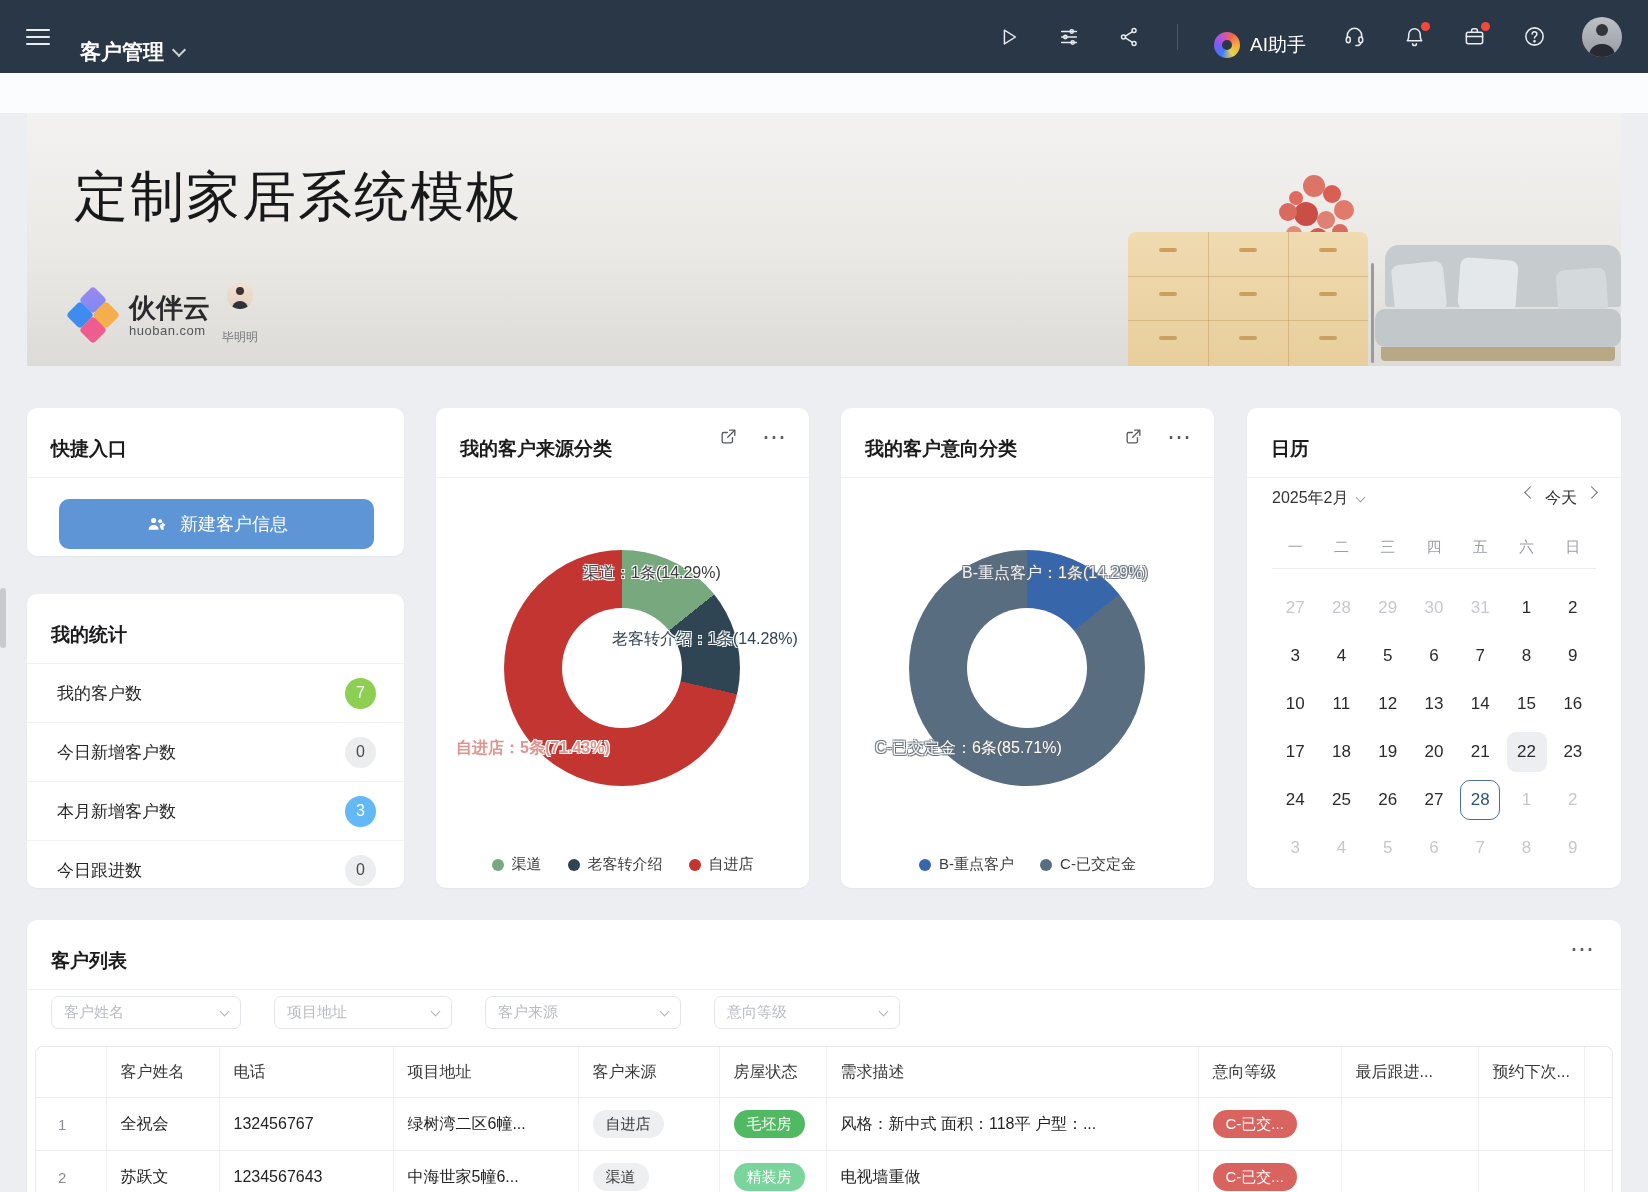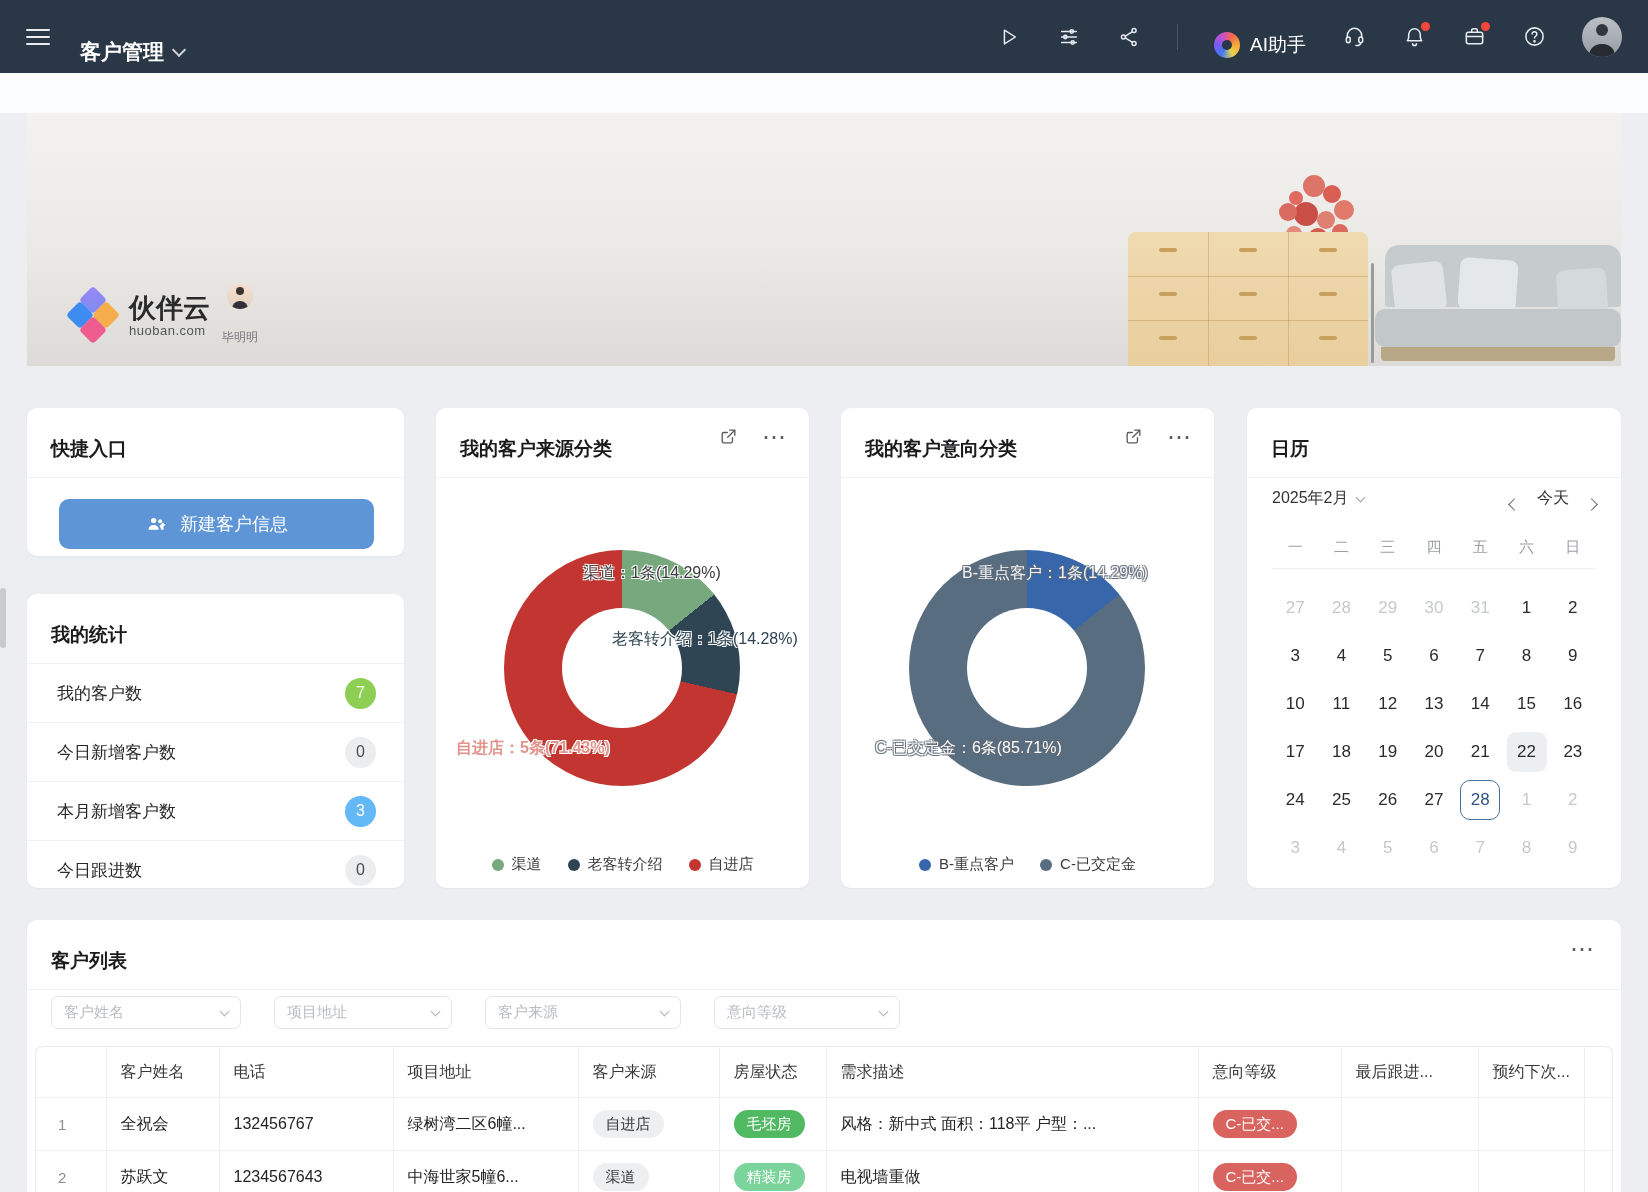--- a/index.html
+++ b/index.html
@@ -109,21 +109,21 @@
   .c1-l0{left:121px;top:155px;} .c1-l1{left:34px;top:330px;}
   .legend{position:absolute;left:0;right:0;bottom:14px;display:flex;justify-content:center;gap:26px;
           font-size:15px;color:#3B3B3D;}
   .legend-item{display:flex;align-items:center;gap:8px;cursor:pointer;}
   .legend-dot{width:12px;height:12px;border-radius:50%;}
 
   
   .cal-head{position:absolute;top:80px;left:25px;right:25px;display:flex;align-items:center;font-size:16px;color:#333336;}
   .cal-month{display:flex;align-items:center;gap:8px;cursor:pointer;}
   .cal-month .caret{border-color:#9DA0A5;border-width:1.5px;width:6px;height:6px;margin-top:-2px;}
-  .cal-nav{margin-left:auto;display:flex;align-items:flex-end;gap:18px;color:#55565A;}
+  .cal-nav{margin-left:auto;display:flex;align-items:flex-start;gap:10px;color:#55565A;}
   .chev{width:8px;height:8px;border-left:1.8px solid #6B6C70;border-bottom:1.8px solid #6B6C70;cursor:pointer;}
   .chev-l{transform:rotate(45deg);} .chev-r{transform:rotate(-135deg);}
   .cal-today{font-size:16px;color:#333336;cursor:pointer;}
   .cal-week{position:absolute;top:130px;left:25px;right:25px;display:grid;grid-template-columns:repeat(7,1fr);}
   .cal-week span{text-align:center;font-size:15px;color:#9B9EA3;}
   .cal-line{position:absolute;top:160px;left:25px;right:25px;height:1px;background:#EDEEF0;}
   .cal-grid{position:absolute;top:176px;left:25px;right:25px;display:grid;grid-template-columns:repeat(7,1fr);grid-auto-rows:48px;}
   .cal-cell{display:flex;align-items:center;justify-content:center;cursor:pointer;}
   .cal-cell span{width:40px;height:40px;display:flex;align-items:center;justify-content:center;
                  font-size:17px;color:#2B2B2E;border-radius:9px;box-sizing:border-box;}
@@ -223,20 +223,21 @@
           <path d="M9.5 9.5a2.5 2.5 0 1 1 3.8 2.1c-.9.6-1.3 1-1.3 2"></path>
           <circle cx="12" cy="17" r="0.6" fill="#E9ECF0"></circle>
         </svg>
     </div>
     <div class="avatar"></div>
   </div>
 </header>
 
 <div class="white-strip"></div>
 <section class="banner">
+  <div class="banner-title">定制家居系统模板</div>
   <div class="brand">
     <div class="hb-logo">
         <i class="hb-d1"></i>
         <i class="hb-d2"></i>
         <i class="hb-d3"></i>
         <i class="hb-d4"></i>
       </div>
     <div class="brand-text">
       <div class="cn">伙伴云</div>
       <div class="en">huoban.com</div>

